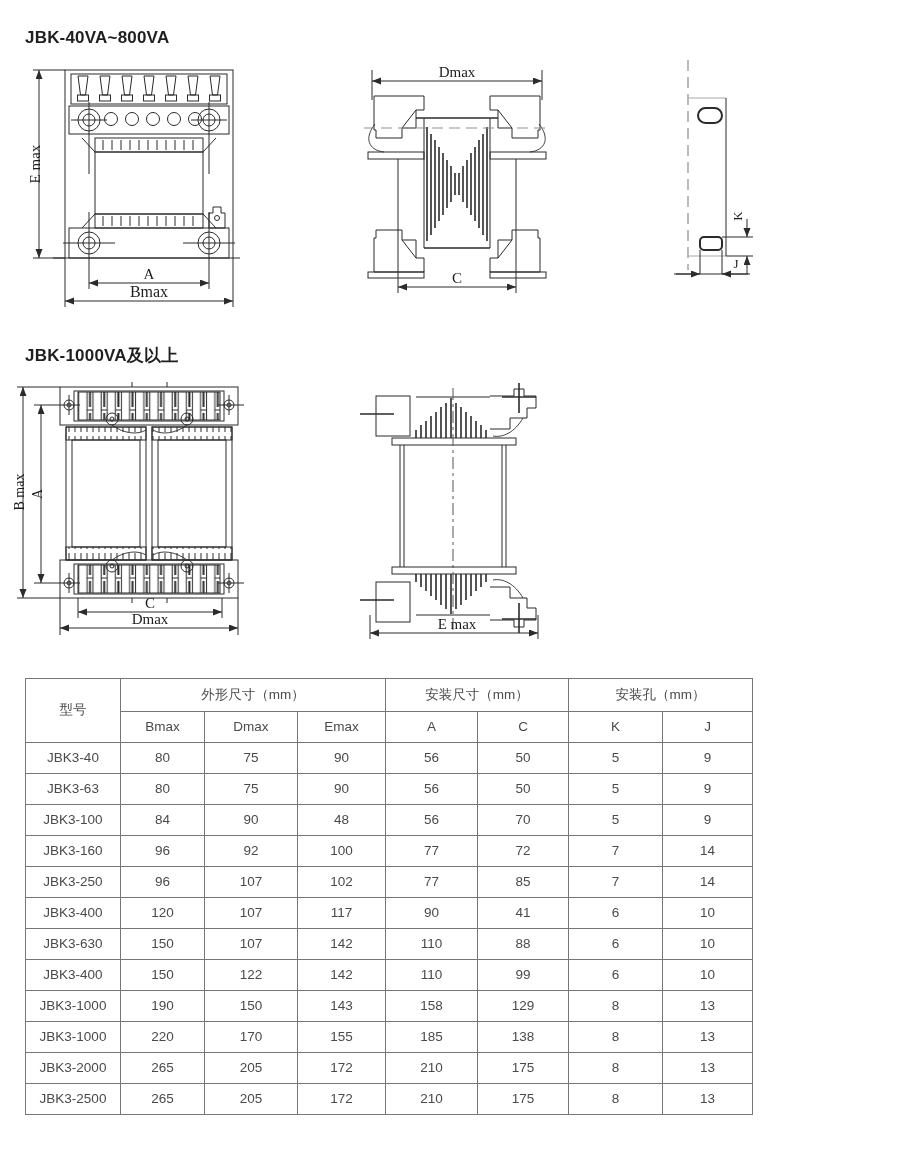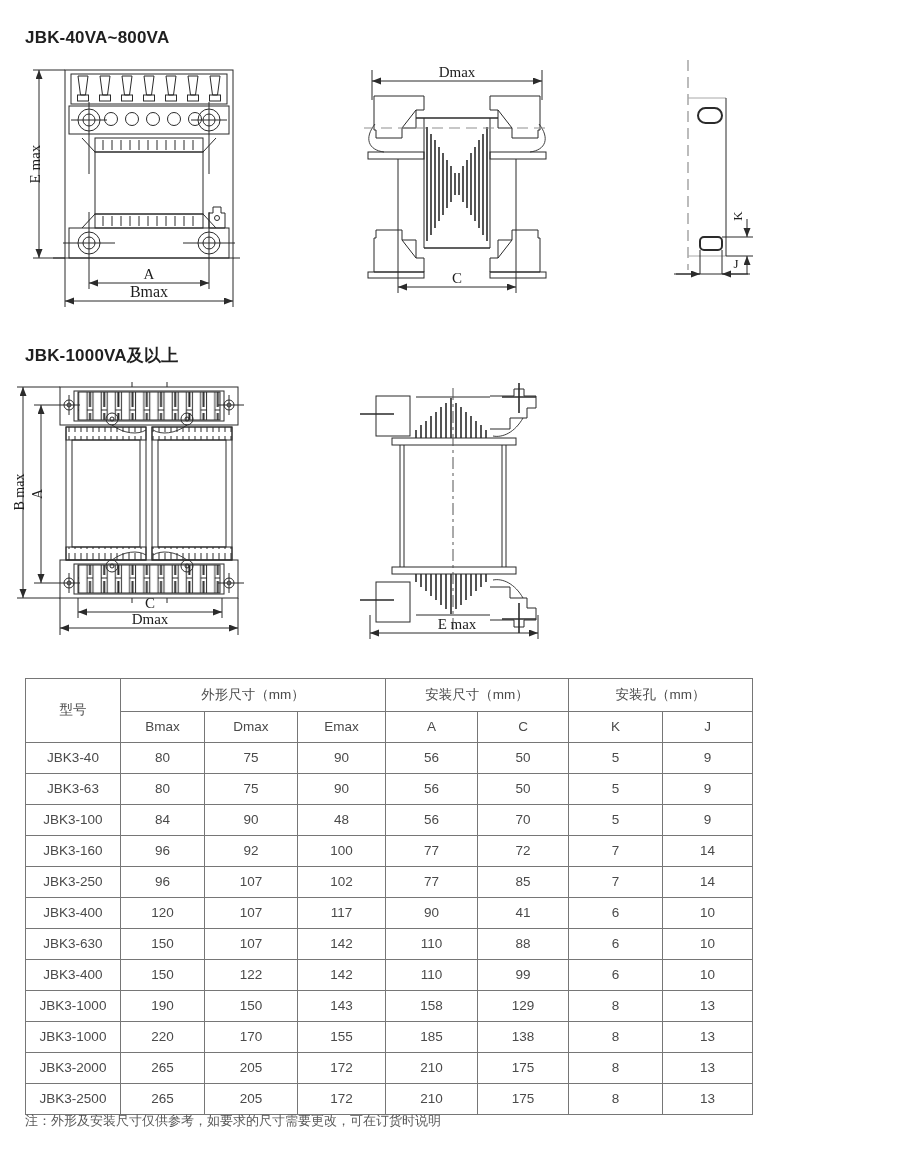--- a/index.html
+++ b/index.html
@@ -430,15 +430,14 @@
           <td>205</td>
           <td>172</td>
           <td>210</td>
           <td>175</td>
           <td>8</td>
           <td>13</td>
         </tr>
       </tbody>
   </table>
 
-  <p class="footnote">注：外形及安装尺寸仅供参考，如要求的尺寸需要更改，可在订货时说明</p>
 
 </div>
 
 </body></html>

